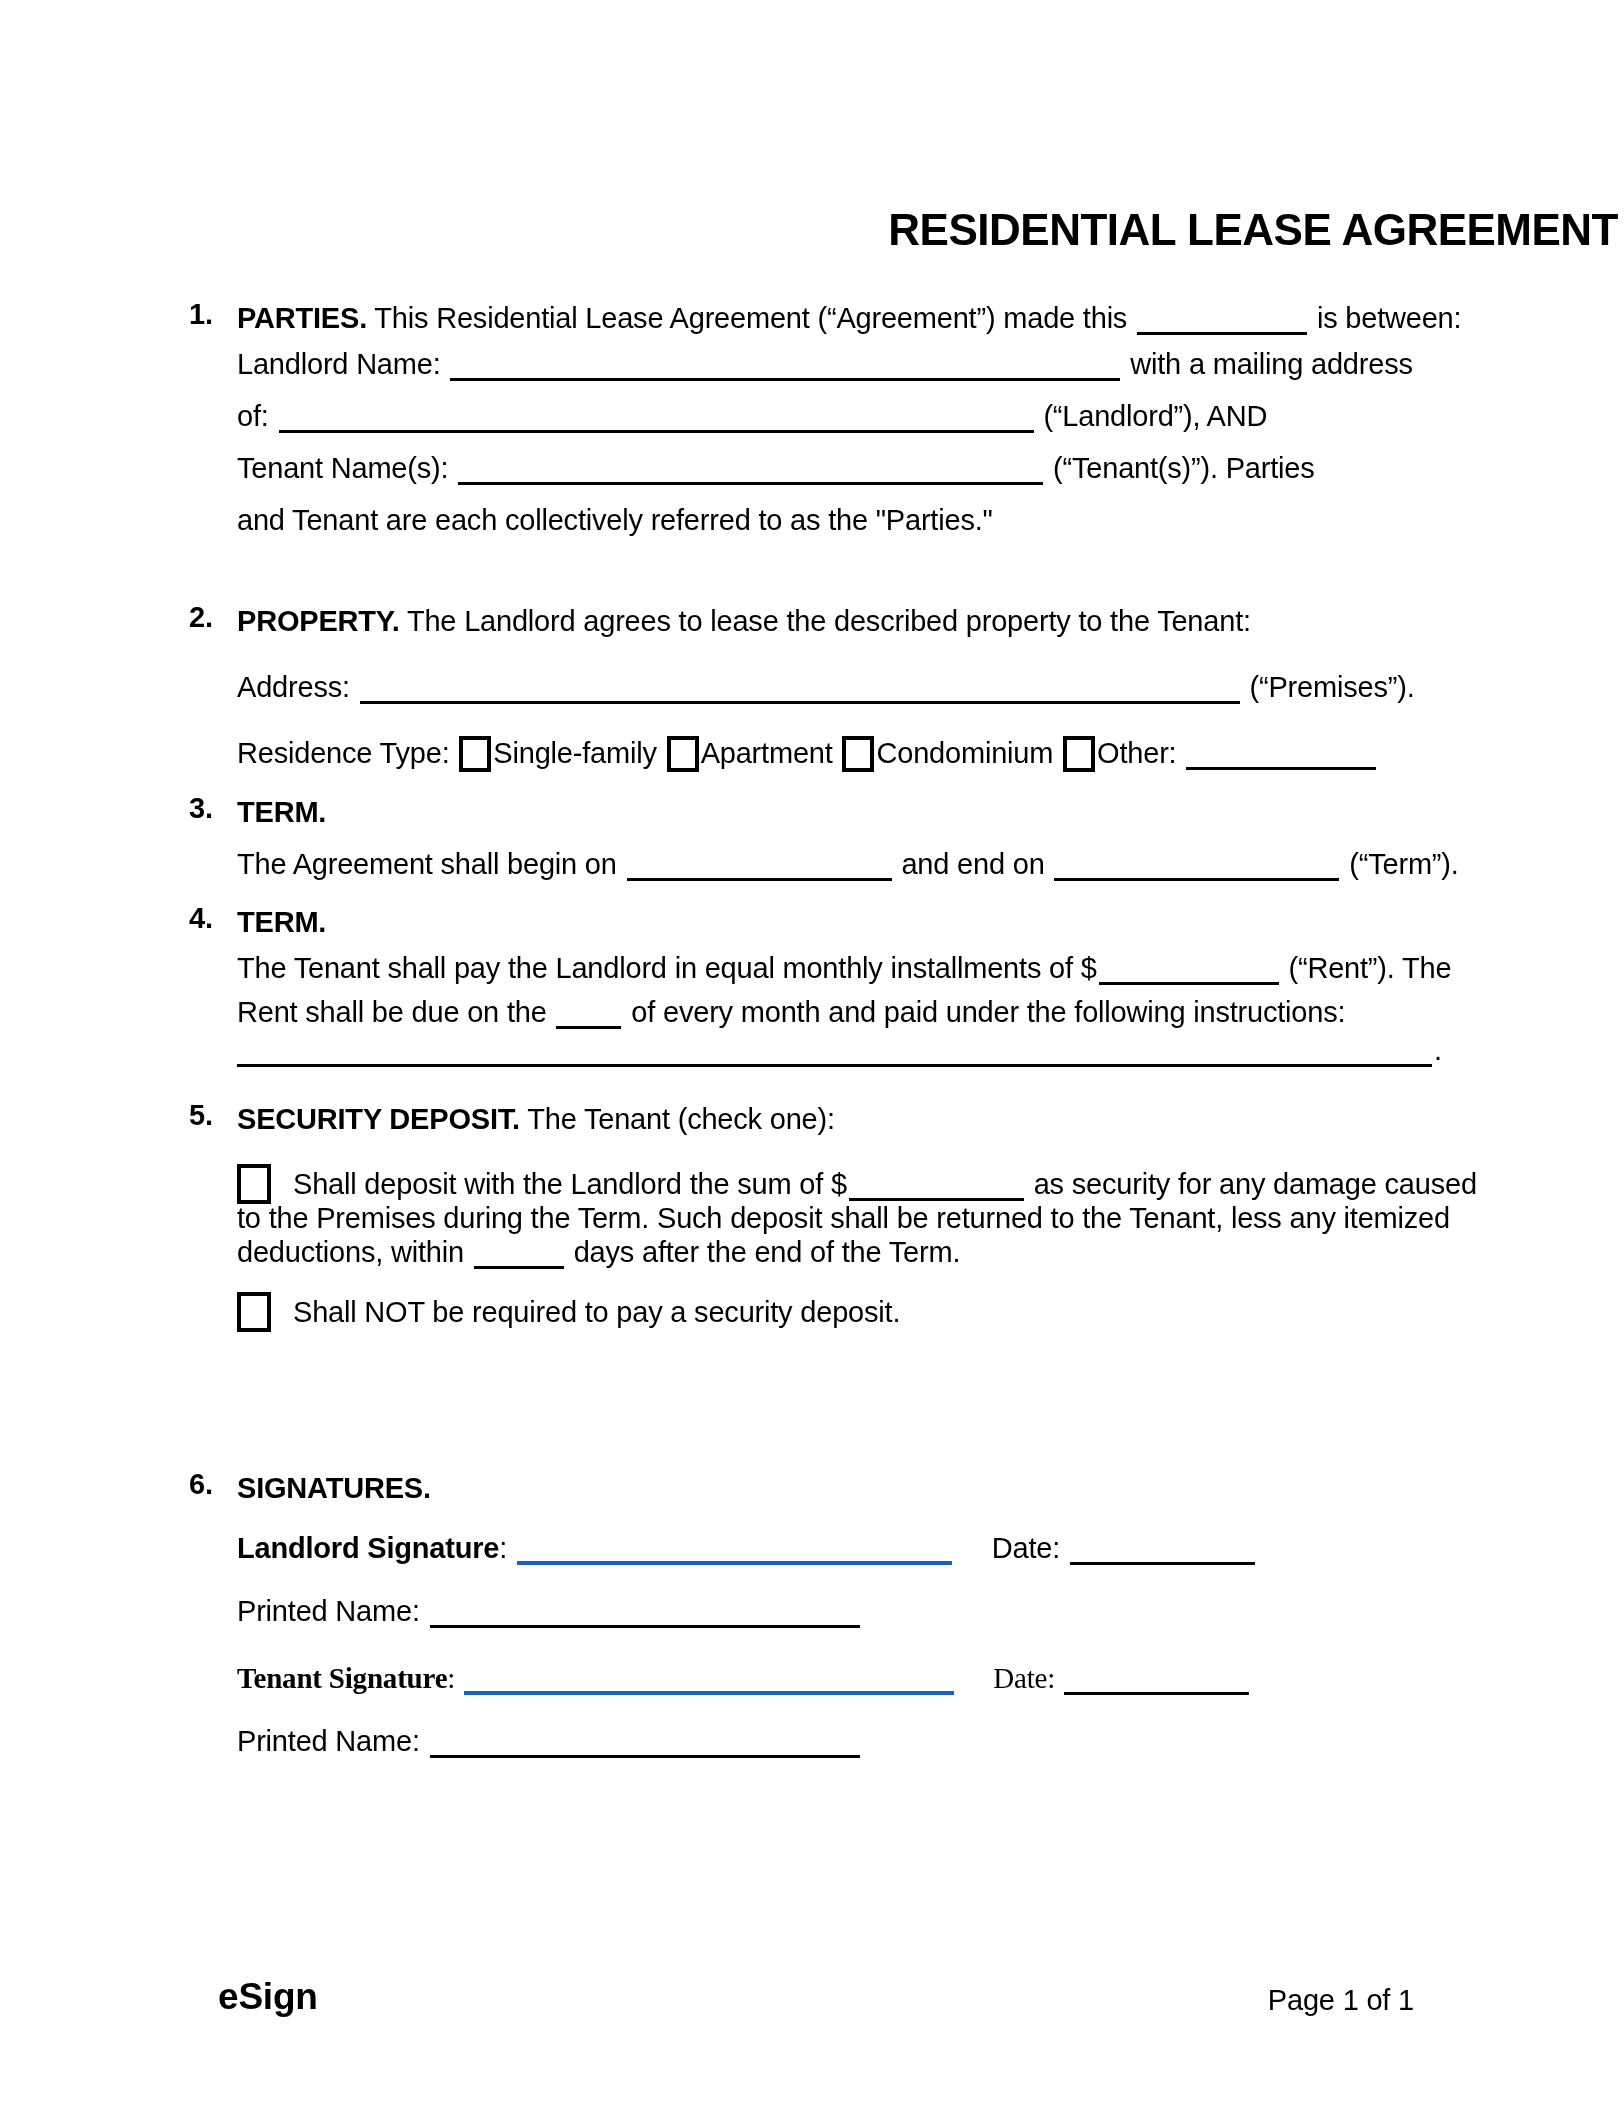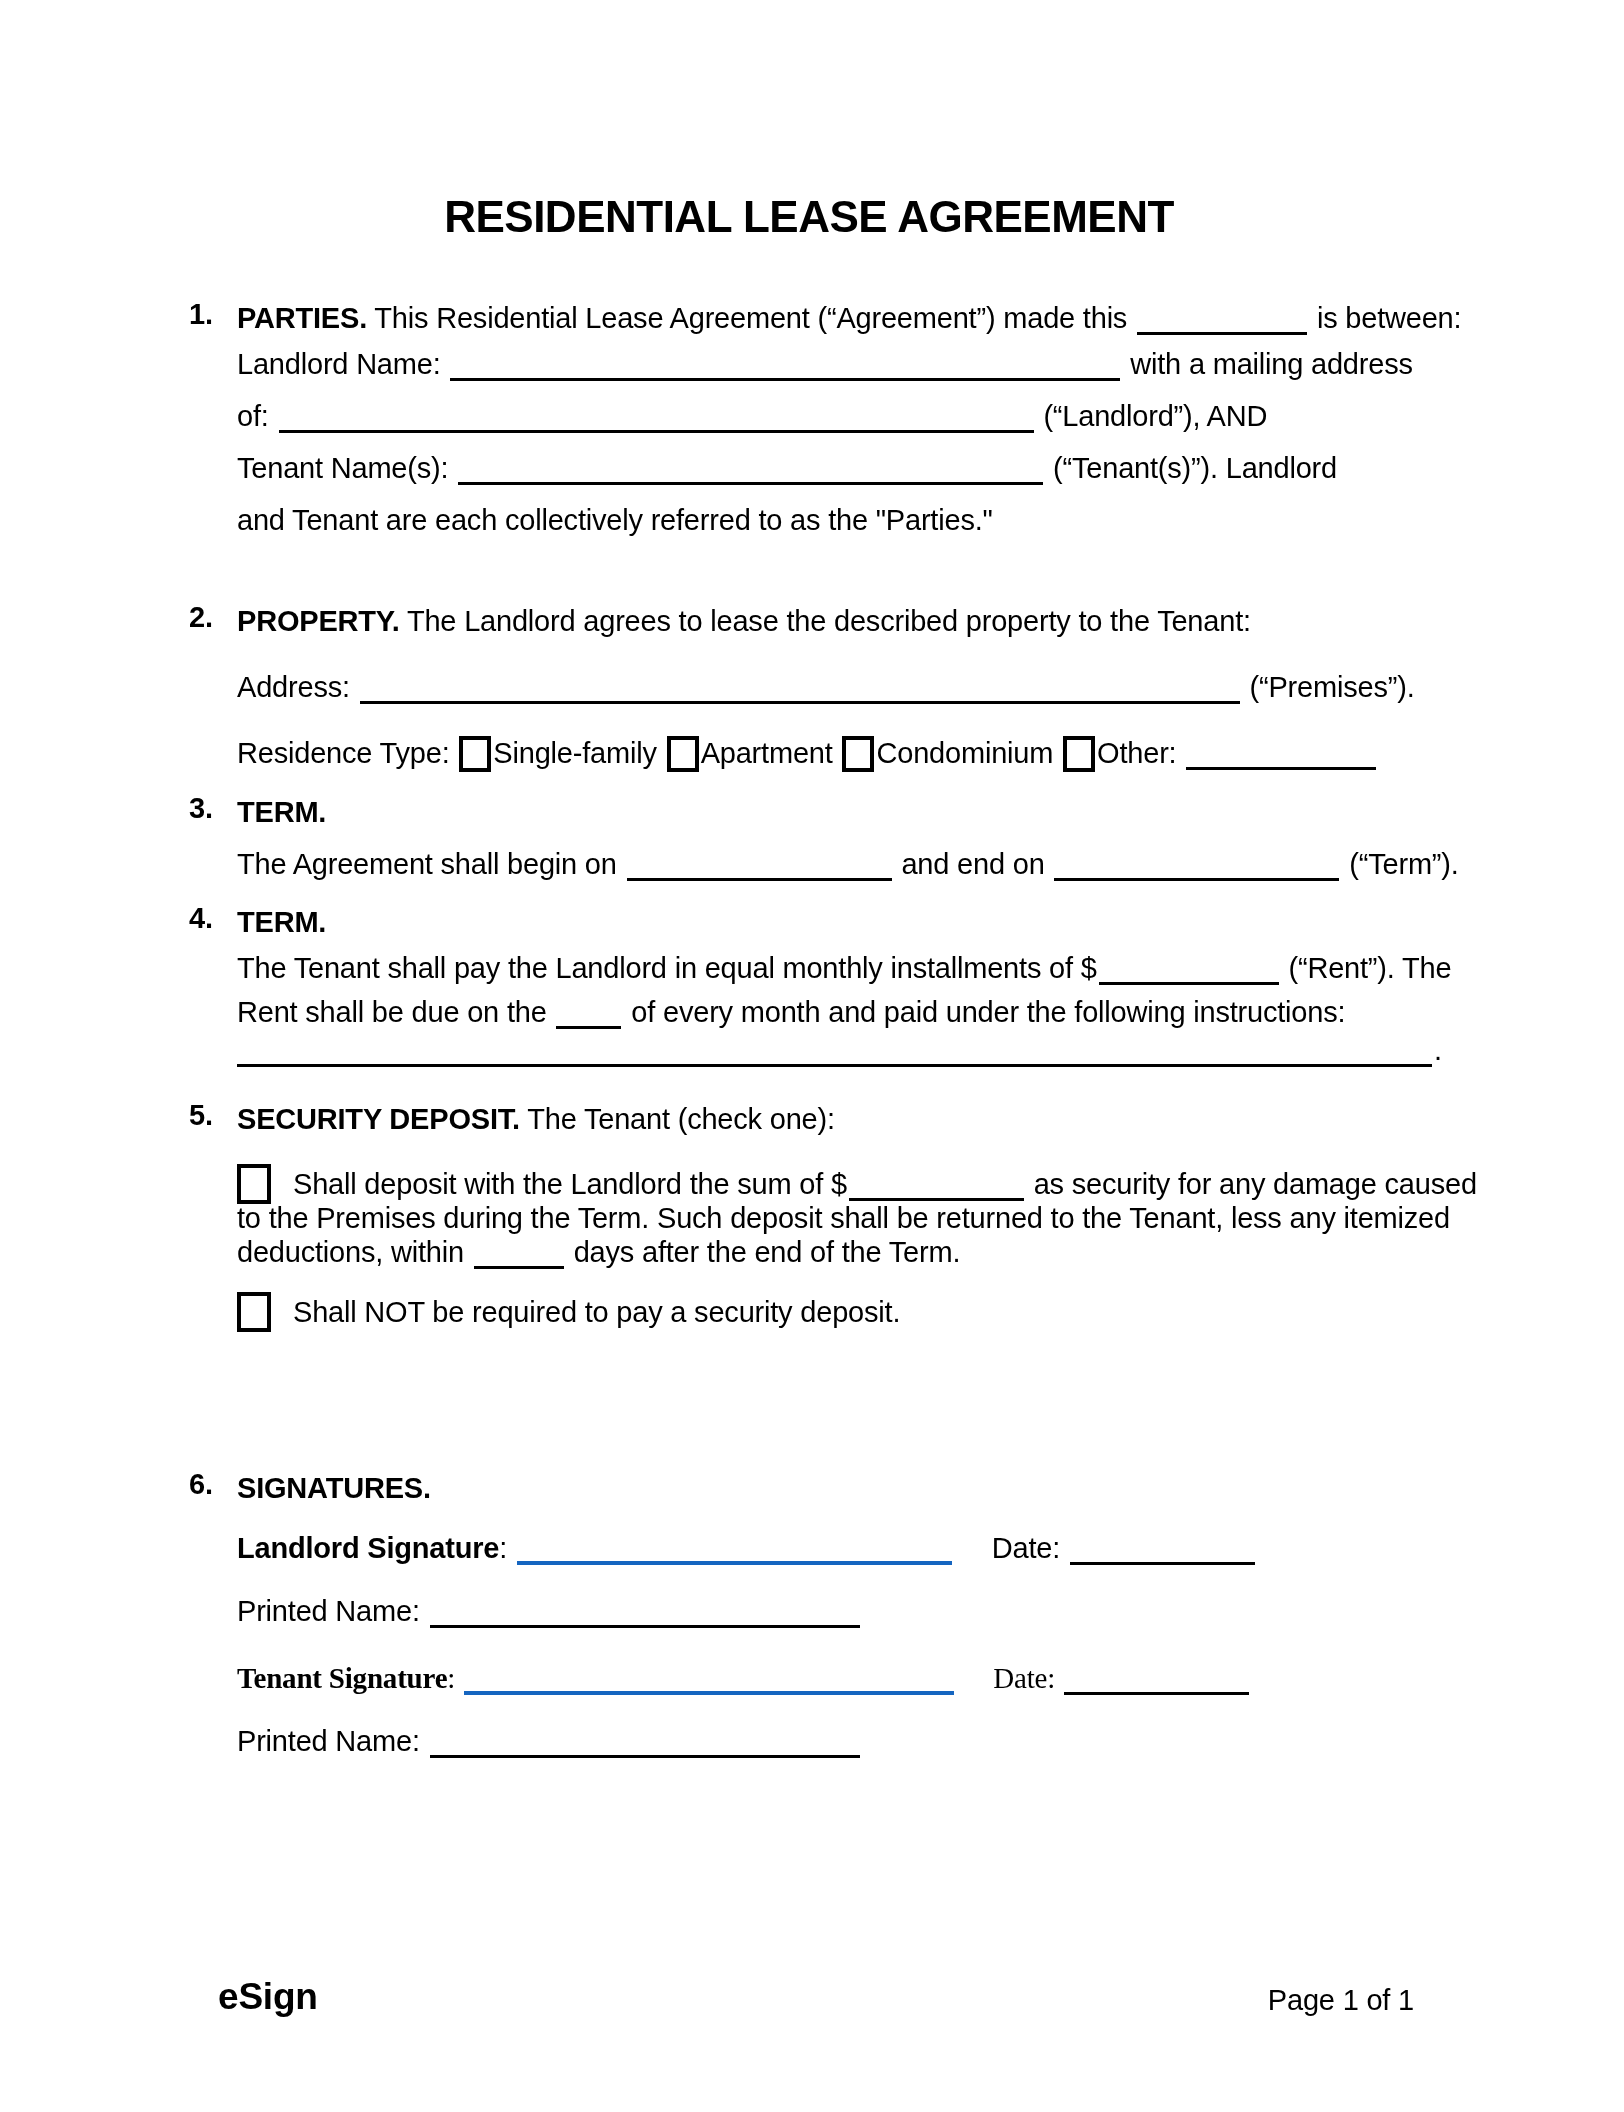--- a/index.html
+++ b/index.html
@@ -18,26 +18,27 @@
   .line { white-space: nowrap; line-height: 40px; }
   .sec { left: 237px; width: 1218px; }
   .num {
     position: absolute;
     left: -48px;
     font-weight: 700;
   }
   .b { font-weight: 700; }
   .title {
     left: 0; right: 6px;
-    text-align: center;
+    text-align: right;
     font-weight: 700;
     font-size: 44px;
     line-height: 56px;
     letter-spacing: -0.5px;
     white-space: nowrap;
+    margin-top: 13px;
   }
   .blank {
     display: inline-block;
     border-bottom: 3px solid #000000;
     height: 24px;
     vertical-align: -7px;
     margin: 0 2px;
   }
   .sigline {
     display: inline-block;
@@ -96,21 +97,21 @@
       <span>with a mailing address</span>
     </div>
     <div class="line" style="line-height:52px;">
       <span>of:</span>
       <span class="blank" style="width:755px;"></span>
       <span>(“Landlord”), AND</span>
     </div>
     <div class="line" style="line-height:52px;">
       <span>Tenant Name(s):</span>
       <span class="blank" style="width:585px;"></span>
-      <span>(“Tenant(s)”). Landlord</span>
+      <span>(“Tenant(s)”). Parties</span>
     </div>
     <div class="line" style="line-height:52px;">and Tenant are each collectively referred to as the "Parties."</div>
   </div>
 
   <div class="abs sec" style="top:601px;">
     <span class="num">2.</span>
     <div class="line">
       <span class="b">PROPERTY.</span>
       <span>The Landlord agrees to lease the described property to the Tenant:</span>
     </div>

